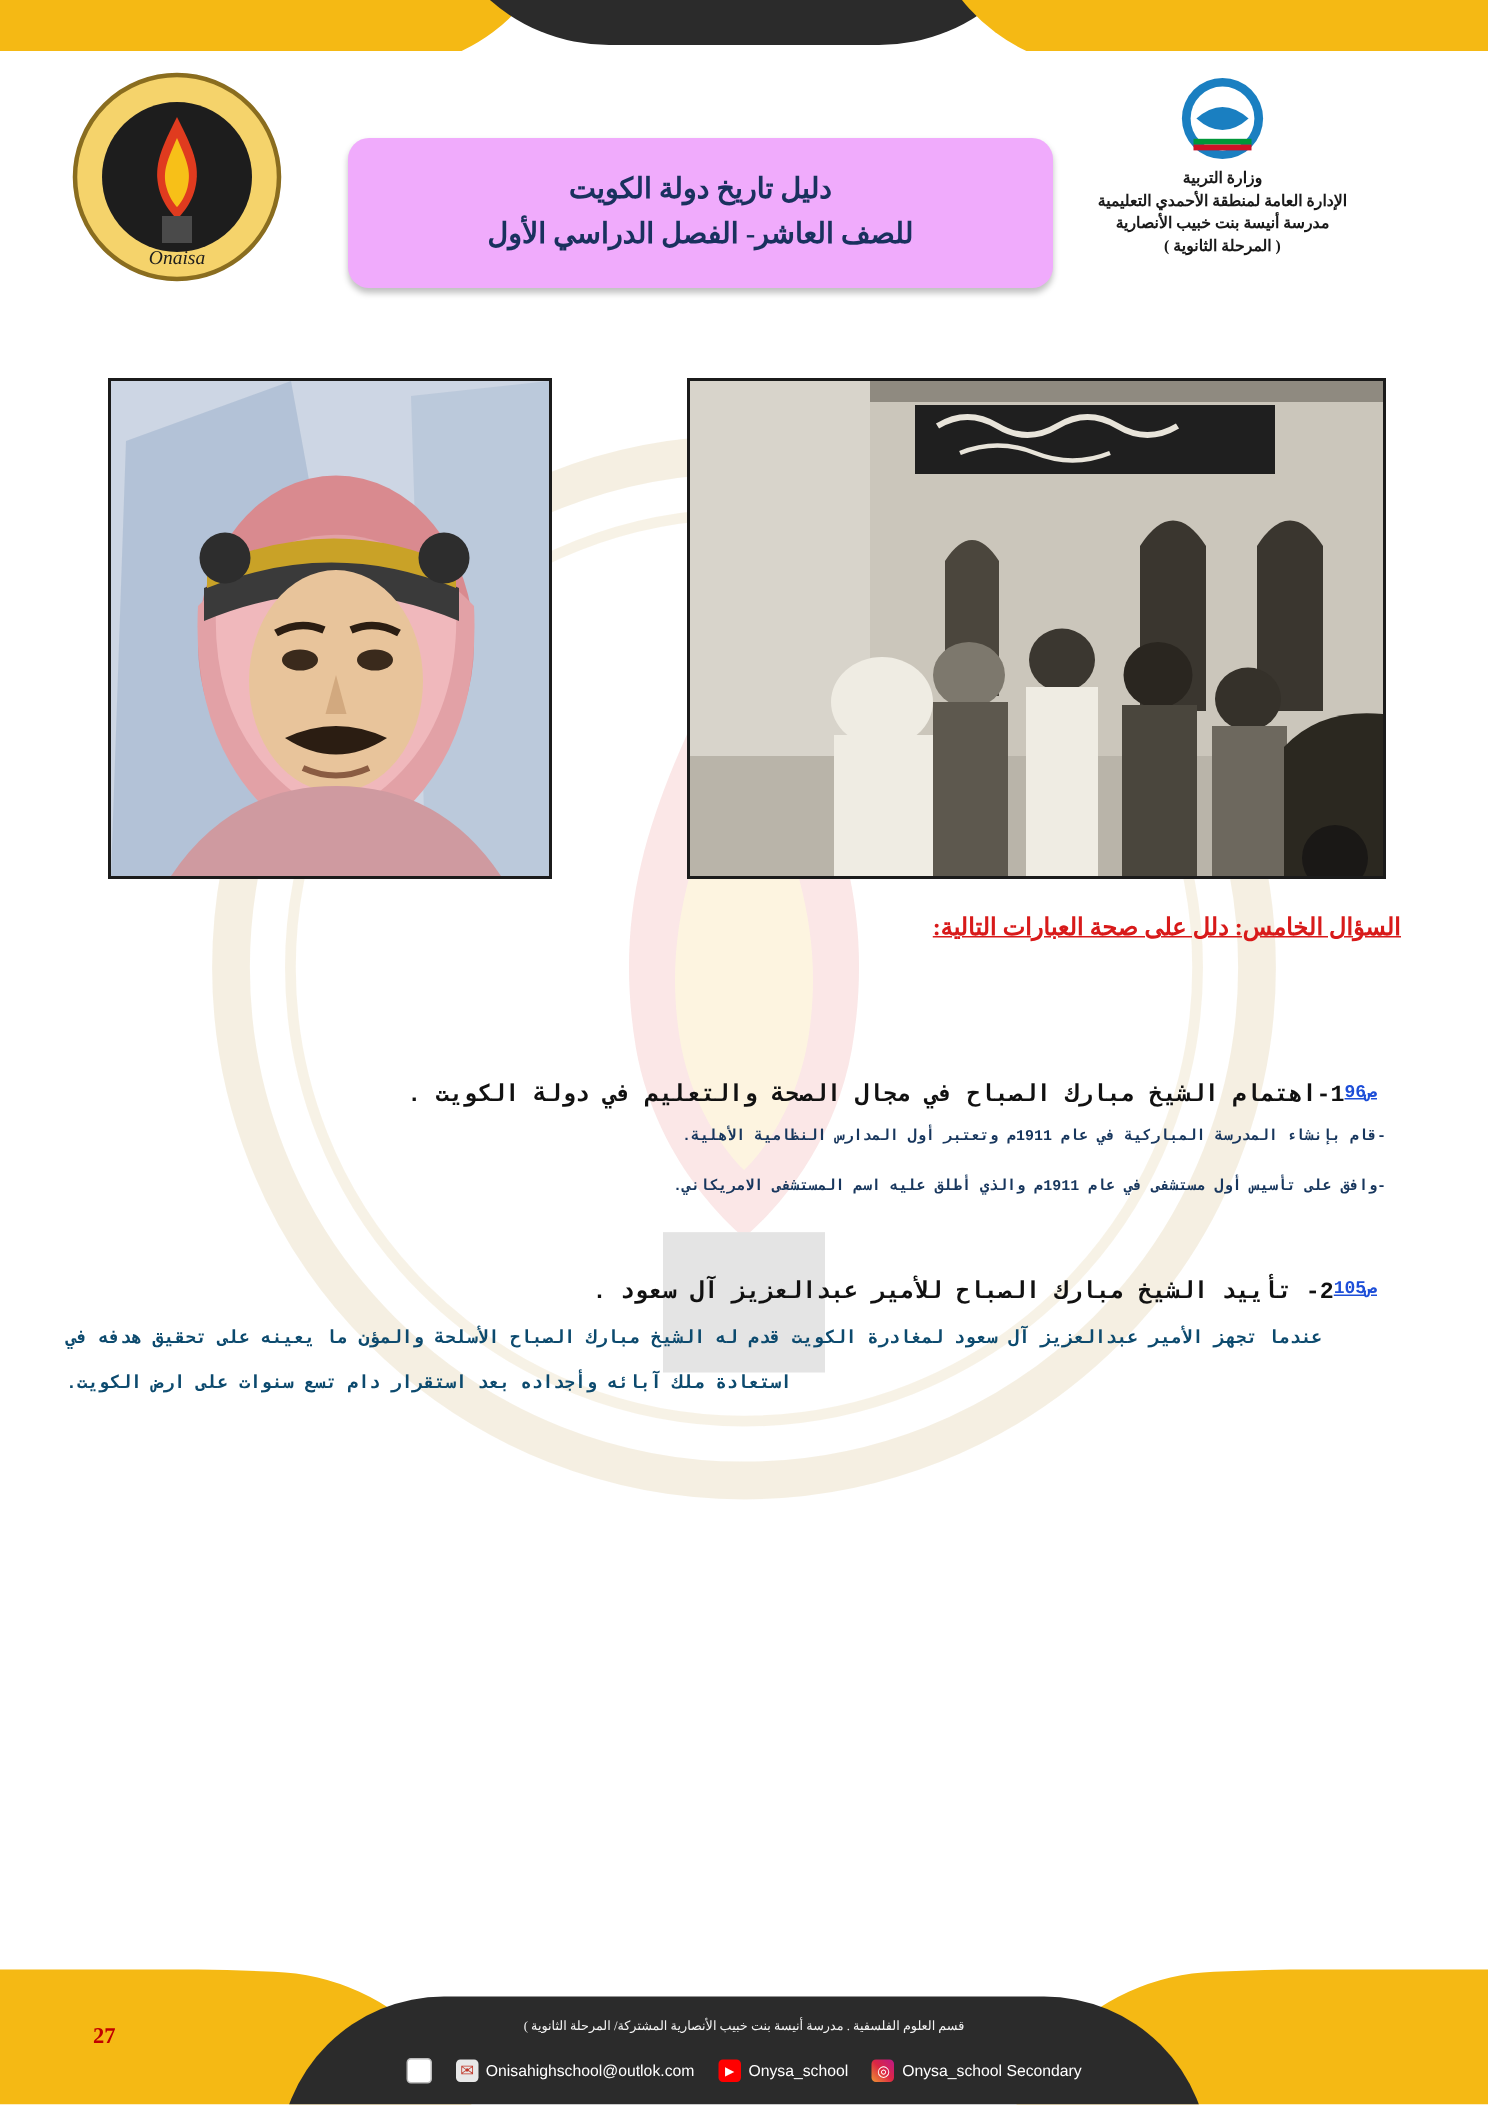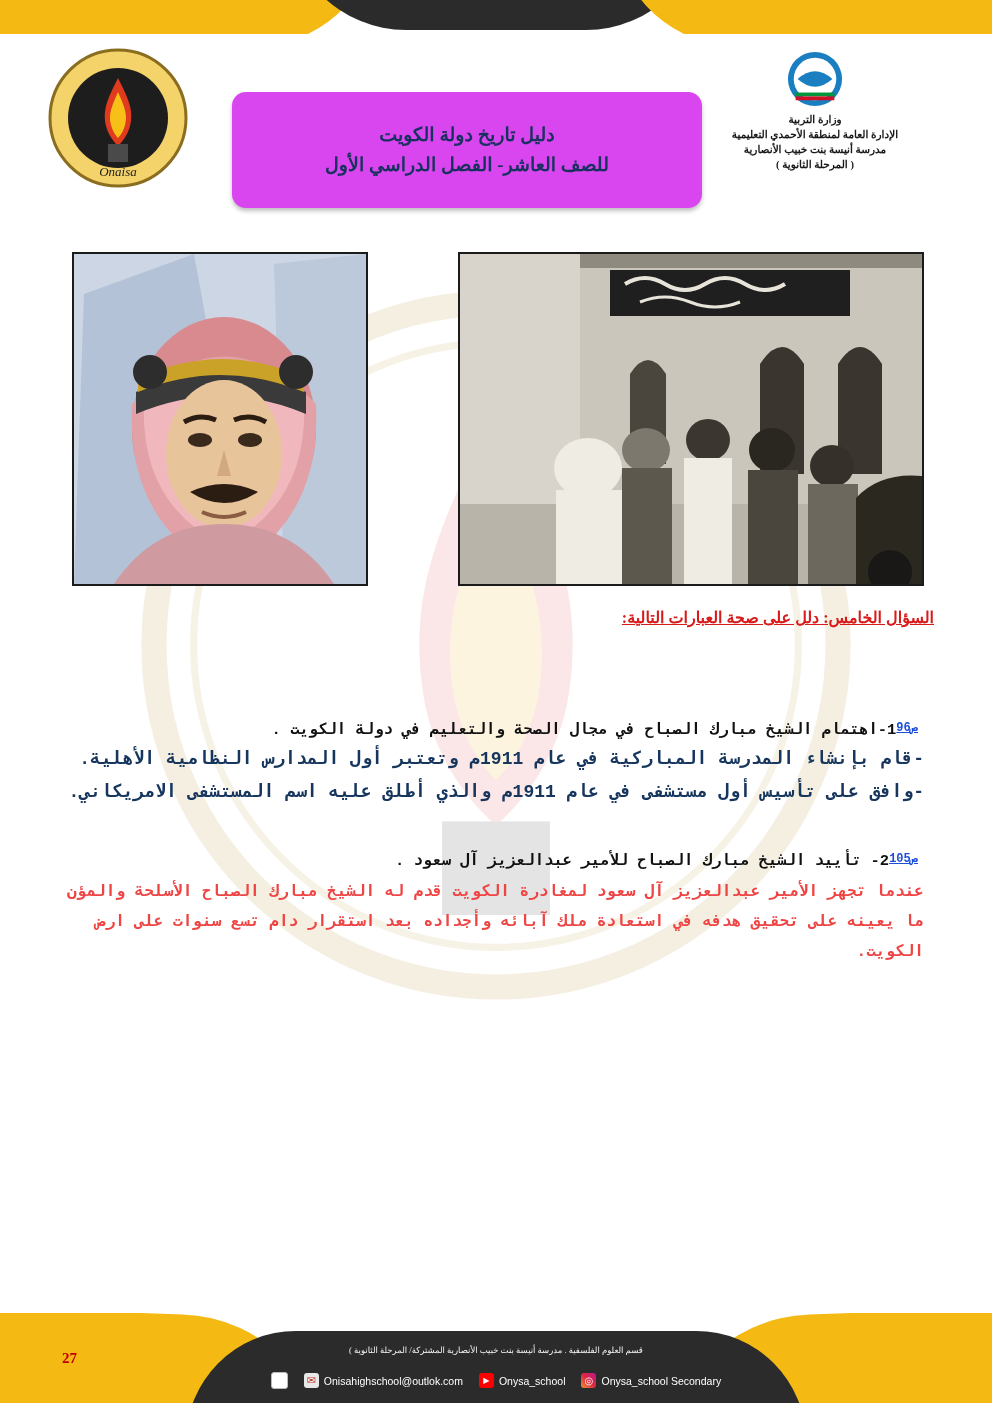--- a/index.html
+++ b/index.html
@@ -42,22 +42,22 @@
   .footer-band .dk{
     position:absolute;left:50%;transform:translateX(-50%);bottom:-38px;
     width:620px;height:110px;background:#2b2b2b;border-radius:120px 120px 0 0;
   }
   
   .top-row{position:absolute;top:30px;left:0;width:992px;height:170px;}
   .school-logo{
     position:absolute;left:48px;top:18px;width:140px;height:140px;
   }
   .title-box{
-    position:absolute;left:232px;top:62px;width:470px;height:116px;
-    background:#d946ef;border-radius:14px;
+    position:absolute;left:232px;top:62px;width:470px;height:100px;
+    background:#f0abfc;border-radius:14px;
     box-shadow:0 3px 4px rgba(0,0,0,.25);
     display:flex;flex-direction:column;align-items:center;justify-content:center;
     direction:rtl;
   }
   .title-box .line{
     color:#19315e;font-weight:bold;font-size:19px;line-height:30px;
     font-family:"Liberation Serif", serif;
   }
   .ministry{
     position:absolute;right:52px;top:20px;width:250px;text-align:center;direction:rtl;
@@ -91,23 +91,23 @@
   .item-head{
     display:flex;flex-direction:row-reverse;justify-content:space-between;align-items:flex-start;
     font-weight:bold;font-size:15.5px;color:#111;
   }
   .item-head .q-text{flex:1;padding-left:20px;}
   .page-ref{
     color:#1d4ed8;font-weight:bold;font-size:12px;text-decoration:underline;white-space:nowrap;
     padding-right:6px;
   }
   .answer{
-    color:#17365d;font-weight:bold;font-size:18px;line-height:26px;margin-top:7px;
-  }
-  .answer.blue2{color:#ef4444;font-size:16px;line-height:30px;text-align:right;}
+    color:#17365d;font-weight:bold;font-size:10px;line-height:26px;margin-top:7px;
+  }
+  .answer.blue2{color:#0c4a6e;font-size:12px;line-height:30px;text-align:left;}
   .spacer{height:42px;}
   
   .footer-credit{
     position:absolute;bottom:46px;left:0;width:992px;text-align:center;direction:rtl;
     color:#ffffff;font-size:10px;line-height:14px;font-family:"Liberation Serif", serif;
     font-weight:bold;
   }
   .footer-credit .c2{font-size:8.5px;font-weight:normal;opacity:.95;}
   .social-row{
     position:absolute;bottom:14px;left:0;width:992px;

